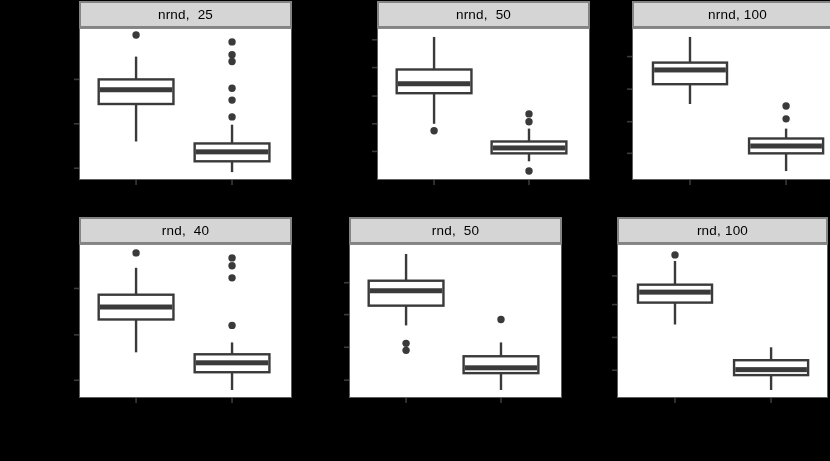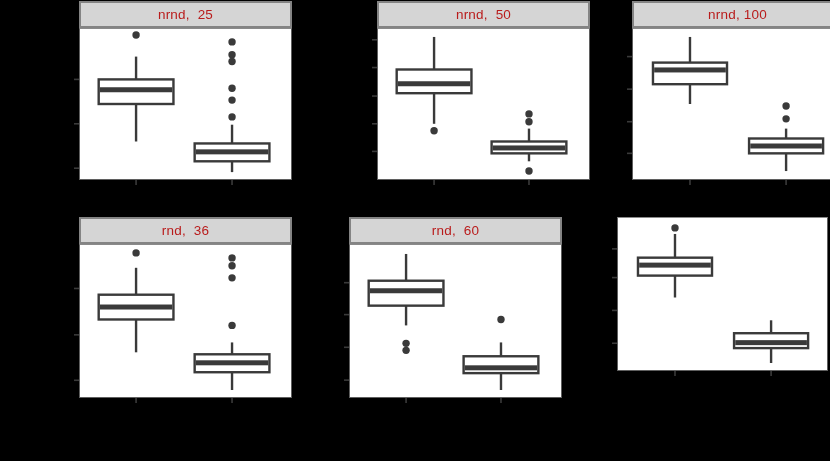--- a/index.html
+++ b/index.html
@@ -17,21 +17,21 @@
     box-sizing:border-box;
     height:27px;
     background:#d5d5d5;
     border:2px solid #848484;
     display:flex;
     align-items:center;
     justify-content:center;
   }
   .strip-label{
     font-size:13.5px;
-    color:#b91c1c;
+    color:#000000;
     white-space:pre;
     letter-spacing:0.2px;
   }
   .plot{
     box-sizing:border-box;
     background:#ffffff;
     border:1.5px solid #5f5f5f;
     border-top:1px solid #8a8a8a;
   }
   .panel-svg{
@@ -116,21 +116,21 @@
         <rect x="116.064" y="109.5" width="74.048" height="14.849999999999996" fill="#ffffff" stroke="#3a3a3a" stroke-width="2.4"></rect>
         <rect x="117.264" y="114.5" width="71.648" height="5" fill="#3a3a3a"></rect>
         <circle cx="153.088" cy="76.95" r="3.7" fill="#3a3a3a"></circle>
         <circle cx="153.088" cy="89.85" r="3.7" fill="#3a3a3a"></circle>
       </svg>
   </div>
 </div>
 
 <div class="panel" style="left:79px;top:217px;width:213px;">
   <div class="strip">
-    <span class="strip-label">rnd,  36</span>
+    <span class="strip-label">rnd,  40</span>
   </div>
   <div class="plot">
     <svg class="panel-svg" width="210" height="152">
         <line x1="-6" x2="-1" y1="43.471999999999994" y2="43.471999999999994" stroke="#3a3a3a" stroke-width="1.6"></line>
         <line x1="-6" x2="-1" y1="89.832" y2="89.832" stroke="#3a3a3a" stroke-width="1.6"></line>
         <line x1="-6" x2="-1" y1="135.28" y2="135.28" stroke="#3a3a3a" stroke-width="1.6"></line>
         <line x1="56.07" x2="56.07" y1="22.8" y2="107.312" stroke="#3a3a3a" stroke-width="2.4"></line>
         <line x1="56.07" x2="56.07" y1="153" y2="158" stroke="#3a3a3a" stroke-width="1.6"></line>
         <rect x="18.690000000000005" y="49.704" width="74.75999999999999" height="24.775999999999996" fill="#ffffff" stroke="#3a3a3a" stroke-width="2.4"></rect>
         <rect x="19.890000000000004" y="59.516" width="72.35999999999999" height="5" fill="#3a3a3a"></rect>
@@ -142,21 +142,21 @@
         <circle cx="152.04" cy="12.920000000000002" r="3.7" fill="#3a3a3a"></circle>
         <circle cx="152.04" cy="20.824" r="3.7" fill="#3a3a3a"></circle>
         <circle cx="152.04" cy="32.832" r="3.7" fill="#3a3a3a"></circle>
         <circle cx="152.04" cy="80.408" r="3.7" fill="#3a3a3a"></circle>
       </svg>
   </div>
 </div>
 
 <div class="panel" style="left:349px;top:217px;width:213px;">
   <div class="strip">
-    <span class="strip-label">rnd,  60</span>
+    <span class="strip-label">rnd,  50</span>
   </div>
   <div class="plot">
     <svg class="panel-svg" width="210" height="152">
         <line x1="-6" x2="-1" y1="37.696" y2="37.696" stroke="#3a3a3a" stroke-width="1.6"></line>
         <line x1="-6" x2="-1" y1="69.616" y2="69.616" stroke="#3a3a3a" stroke-width="1.6"></line>
         <line x1="-6" x2="-1" y1="102.296" y2="102.296" stroke="#3a3a3a" stroke-width="1.6"></line>
         <line x1="-6" x2="-1" y1="135.12800000000001" y2="135.12800000000001" stroke="#3a3a3a" stroke-width="1.6"></line>
         <line x1="56.07" x2="56.07" y1="8.968" y2="80.408" stroke="#3a3a3a" stroke-width="2.4"></line>
         <line x1="56.07" x2="56.07" y1="153" y2="158" stroke="#3a3a3a" stroke-width="1.6"></line>
         <rect x="18.690000000000005" y="35.72" width="74.75999999999999" height="24.928000000000004" fill="#ffffff" stroke="#3a3a3a" stroke-width="2.4"></rect>
@@ -166,20 +166,23 @@
         <line x1="150.98999999999998" x2="150.98999999999998" y1="97.432" y2="145.00799999999998" stroke="#3a3a3a" stroke-width="2.4"></line>
         <line x1="150.98999999999998" x2="150.98999999999998" y1="153" y2="158" stroke="#3a3a3a" stroke-width="1.6"></line>
         <rect x="113.60999999999999" y="111.264" width="74.75999999999999" height="16.872" fill="#ffffff" stroke="#3a3a3a" stroke-width="2.4"></rect>
         <rect x="114.80999999999999" y="120.316" width="72.35999999999999" height="5" fill="#3a3a3a"></rect>
         <circle cx="150.98999999999998" cy="74.48" r="3.7" fill="#3a3a3a"></circle>
       </svg>
   </div>
 </div>
 
 <div class="panel" style="left:617px;top:217px;width:211px;">
+  <div class="strip">
+    <span class="strip-label">rnd, 100</span>
+  </div>
   <div class="plot">
     <svg class="panel-svg" width="208" height="152">
         <line x1="-6" x2="-1" y1="30.856" y2="30.856" stroke="#3a3a3a" stroke-width="1.6"></line>
         <line x1="-6" x2="-1" y1="59.584" y2="59.584" stroke="#3a3a3a" stroke-width="1.6"></line>
         <line x1="-6" x2="-1" y1="92.416" y2="92.416" stroke="#3a3a3a" stroke-width="1.6"></line>
         <line x1="-6" x2="-1" y1="125.24799999999999" y2="125.24799999999999" stroke="#3a3a3a" stroke-width="1.6"></line>
         <line x1="56.992000000000004" x2="56.992000000000004" y1="15.959999999999999" y2="79.49600000000001" stroke="#3a3a3a" stroke-width="2.4"></line>
         <line x1="56.992000000000004" x2="56.992000000000004" y1="153" y2="158" stroke="#3a3a3a" stroke-width="1.6"></line>
         <rect x="19.968000000000004" y="39.672000000000004" width="74.048" height="17.936" fill="#ffffff" stroke="#3a3a3a" stroke-width="2.4"></rect>
         <rect x="21.168000000000003" y="44.62" width="71.648" height="5" fill="#3a3a3a"></rect>

